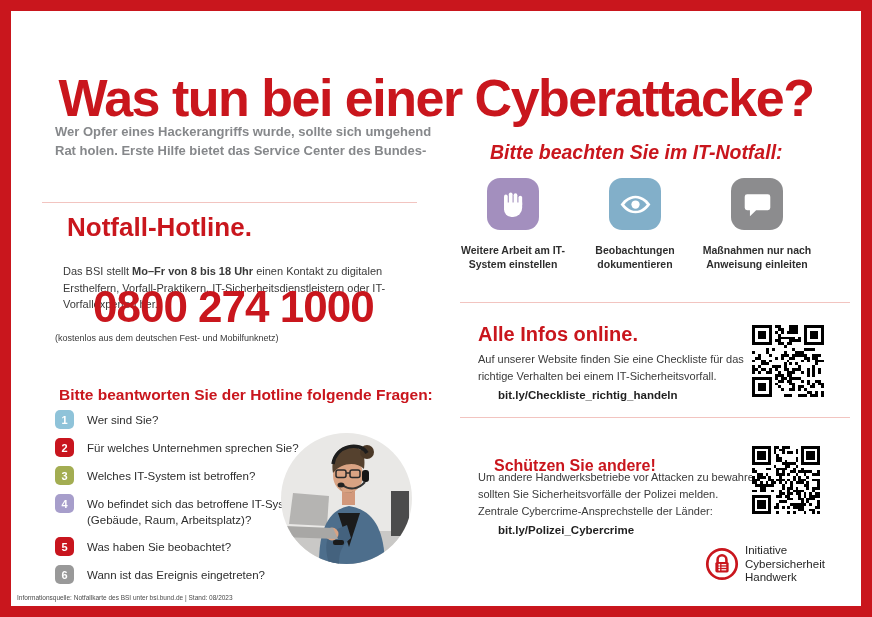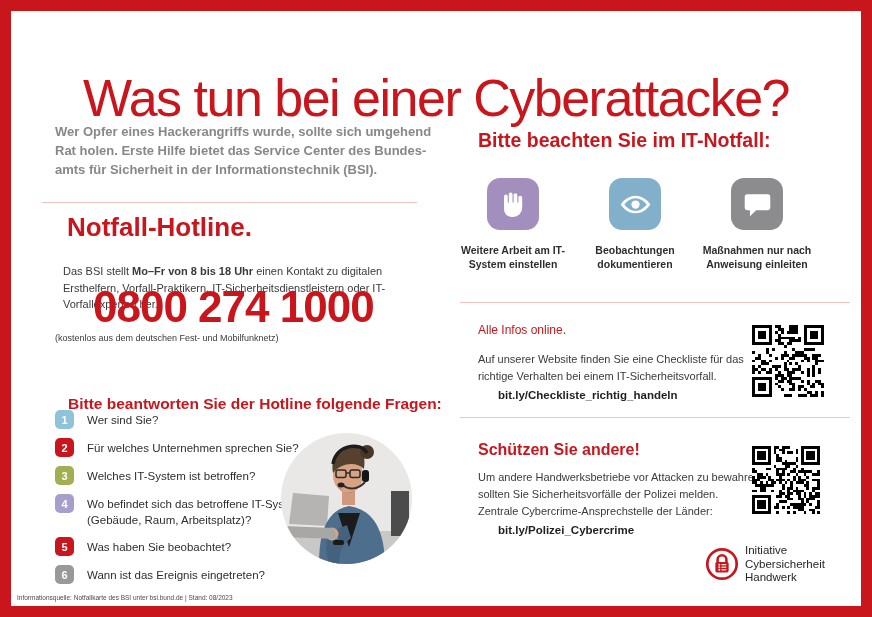--- a/index.html
+++ b/index.html
@@ -8,21 +8,21 @@
     width:872px;height:617px;
     box-sizing:border-box;
     border:11px solid #c9161d;
     background:#ffffff;
     font-family:"Liberation Sans","DejaVu Sans",sans-serif;
     overflow:hidden;
   }
   .abs{position:absolute;}
   .red{color:#c9161d;margin-left:40px;}
   
-  .title{left:0;right:0;top:24px;text-align:center;font-size:52px;font-weight:normal;color:#c9161d;letter-spacing:-1.5px;line-height:1.1;}
+  .title{left:0;right:0;top:24px;text-align:center;font-size:52px;font-weight:bold;color:#c9161d;letter-spacing:-1.5px;line-height:1.1;}
   
   .intro{left:44px;top:112px;font-size:13px;font-weight:bold;color:#86888b;line-height:1.45;}
   .divider{height:1px;background:#f2c4c0;}
   .div-left{left:31px;top:191px;width:375px;}
   .hotline-h{left:56px;top:201px;font-size:26px;font-weight:bold;}
   .hotline-desc{left:44px;top:244px;width:348px;font-size:11px;color:#3a3a3a;line-height:1.5;}
   .phone{left:42px;top:271px;font-size:44px;font-weight:bold;letter-spacing:-1px;}
   .phone-note{left:44px;top:322px;font-size:9px;color:#3a3a3a;}
   .q-head{left:44px;top:371px;font-size:15.5px;font-weight:bold;}
   .q-list{left:44px;top:399px;width:260px;}
@@ -34,21 +34,21 @@
   .photo svg{display:block;}
   
   .notfall-h{left:467px;top:118px;font-size:19.5px;font-weight:bold;}
   .tiles{left:441px;top:167px;width:366px;display:flex;}
   .tile-col{width:122px;display:flex;flex-direction:column;align-items:center;}
   .tile{width:52px;height:52px;border-radius:13px;display:flex;align-items:center;justify-content:center;}
   .tile svg{width:33px;height:33px;display:block;}
   .tile-caption{margin-top:13px;font-size:10.5px;font-weight:bold;color:#2e2e2e;text-align:center;line-height:1.35;}
   .div-r1{left:449px;top:291px;width:390px;}
   .div-r2{left:449px;top:406px;width:390px;}
-  .infos-h{left:467px;top:312px;font-size:12px;font-weight:normal;}
+  .infos-h{left:467px;top:312px;font-size:20px;font-weight:bold;}
   .infos-body{left:467px;top:340px;font-size:11px;color:#3a3a3a;line-height:1.55;}
   .link{font-weight:bold;color:#1f1f1f;font-size:11.5px;margin-top:2px;padding-left:20px;}
   .qr{background:#fff;}
   .qr-1{left:741px;top:314px;width:72px;height:72px;}
   .qr-2{left:741px;top:435px;width:68px;height:68px;}
   .qr svg{display:block;width:100%;height:100%;}
   .prot-h{left:467px;top:430px;font-size:16px;font-weight:bold;}
   .prot-body{left:467px;top:458px;font-size:11px;color:#3a3a3a;line-height:1.55;}
   
   .logo{left:694px;top:533px;display:flex;align-items:center;gap:6px;}
@@ -60,35 +60,34 @@
 </head>
 <body>
 
 <div class="poster">
 
   <h1 class="abs title">Was tun bei einer Cyberattacke?</h1>
 
   <div class="abs intro">
     <div>Wer Opfer eines Hackerangriffs wurde, sollte sich umgehend</div>
     <div>Rat holen. Erste Hilfe bietet das Service Center des Bundes-</div>
-    <div>amts für Sicherheit in der Informationstechnik (BSI).</div>
   </div>
 
   <div class="abs divider div-left"></div>
 
   <h2 class="abs hotline-h red" style="margin:0;">Notfall-Hotline.</h2>
 
   <p class="abs hotline-desc" style="margin:8px;">
     <span>Das BSI stellt </span><b>Mo–Fr von 8 bis 18 Uhr</b><span> einen Kontakt zu digitalen Ersthelfern, Vorfall-Praktikern, IT-Sicherheitsdienstleistern oder IT-Vorfallexperten her.</span>
   </p>
 
   <div class="abs phone red">0800 274 1000</div>
   <div class="abs phone-note">(kostenlos aus dem deutschen Fest- und Mobilfunknetz)</div>
 
-  <h3 class="abs q-head red" style="margin:13px;">Bitte beantworten Sie der Hotline folgende Fragen:</h3>
+  <h3 class="abs q-head red" style="margin:4px;">Bitte beantworten Sie der Hotline folgende Fragen:</h3>
 
   <div class="abs q-list">
     <div class="q-item">
       <span class="q-badge" style="background: rgb(143, 195, 217);">1</span>
       <span class="q-text">Wer sind Sie?</span>
     </div>
     <div class="q-item">
       <span class="q-badge" style="background: rgb(200, 21, 30);">2</span>
       <span class="q-text">Für welches Unternehmen sprechen Sie?</span>
     </div>
@@ -131,21 +130,21 @@
       <rect x="81" y="37" width="7" height="12" rx="3" fill="#151515"></rect>
       <path d="M84 49 C77 57 68 57 61 52" stroke="#333" stroke-width="2" fill="none"></path>
       <ellipse cx="60" cy="52" rx="3.5" ry="2.5" fill="#222"></ellipse>
       <path d="M48 131 C43 112 45 103 54 97 L66 92 L70 105 C61 112 58 119 58 131 Z" fill="#44627e"></path>
       <circle cx="51" cy="101" r="6.5" fill="#d9a383"></circle>
       <rect x="52" y="107" width="11" height="5" rx="2" fill="#1a1a1a"></rect>
       <polygon points="4,93 52,95 57,106 0,104" fill="#a8a7a5"></polygon>
     </svg>
   </div>
 
-  <h2 class="abs notfall-h red" style="margin:0;">Bitte beachten Sie im IT-Notfall:</h2>
+  <h2 class="abs notfall-h red" style="margin:12px;font-style:italic;">Bitte beachten Sie im IT-Notfall:</h2>
 
   <div class="abs tiles">
     <div class="tile-col">
       <div class="tile" style="background: rgb(163, 143, 190); color: rgb(163, 143, 190);">
         <svg viewBox="0 0 24 24" xmlns="http://www.w3.org/2000/svg">
           <g fill="#ffffff">
             <rect x="5.1" y="4.8" width="2.7" height="8" rx="1.35"></rect>
             <rect x="8.6" y="3.2" width="2.7" height="9" rx="1.35"></rect>
             <rect x="12.1" y="3.9" width="2.7" height="9" rx="1.35"></rect>
             <rect x="15.6" y="5.6" width="2.7" height="8" rx="1.35"></rect>
@@ -370,21 +369,21 @@
         <rect x="19" y="1" width="5" height="5" fill="#fff"></rect>
         <rect x="20" y="2" width="3" height="3" fill="#000"></rect>
         <rect x="0" y="18" width="7" height="7" fill="#000"></rect>
         <rect x="1" y="19" width="5" height="5" fill="#fff"></rect>
         <rect x="2" y="20" width="3" height="3" fill="#000"></rect>
       </svg>
     </div>
 
   <div class="abs divider div-r2"></div>
 
-  <h3 class="abs prot-h red" style="margin:0;">Schützen Sie andere!</h3>
+  <h3 class="abs prot-h red" style="margin:16px;">Schützen Sie andere!</h3>
   <div class="abs prot-body">
     <div>Um andere Handwerksbetriebe vor Attacken zu bewahren,</div>
     <div>sollten Sie Sicherheitsvorfälle der Polizei melden.</div>
     <div>Zentrale Cybercrime-Ansprechstelle der Länder:</div>
     <div class="link">bit.ly/Polizei_Cybercrime</div>
   </div>
   <div class="abs qr qr-2">
       <svg xmlns="http://www.w3.org/2000/svg" viewBox="0 0 25 25" shape-rendering="crispEdges">
         <rect width="25" height="25" fill="#fff"></rect>
         <rect x="8" y="0" width="1" height="1" fill="#000"></rect>

